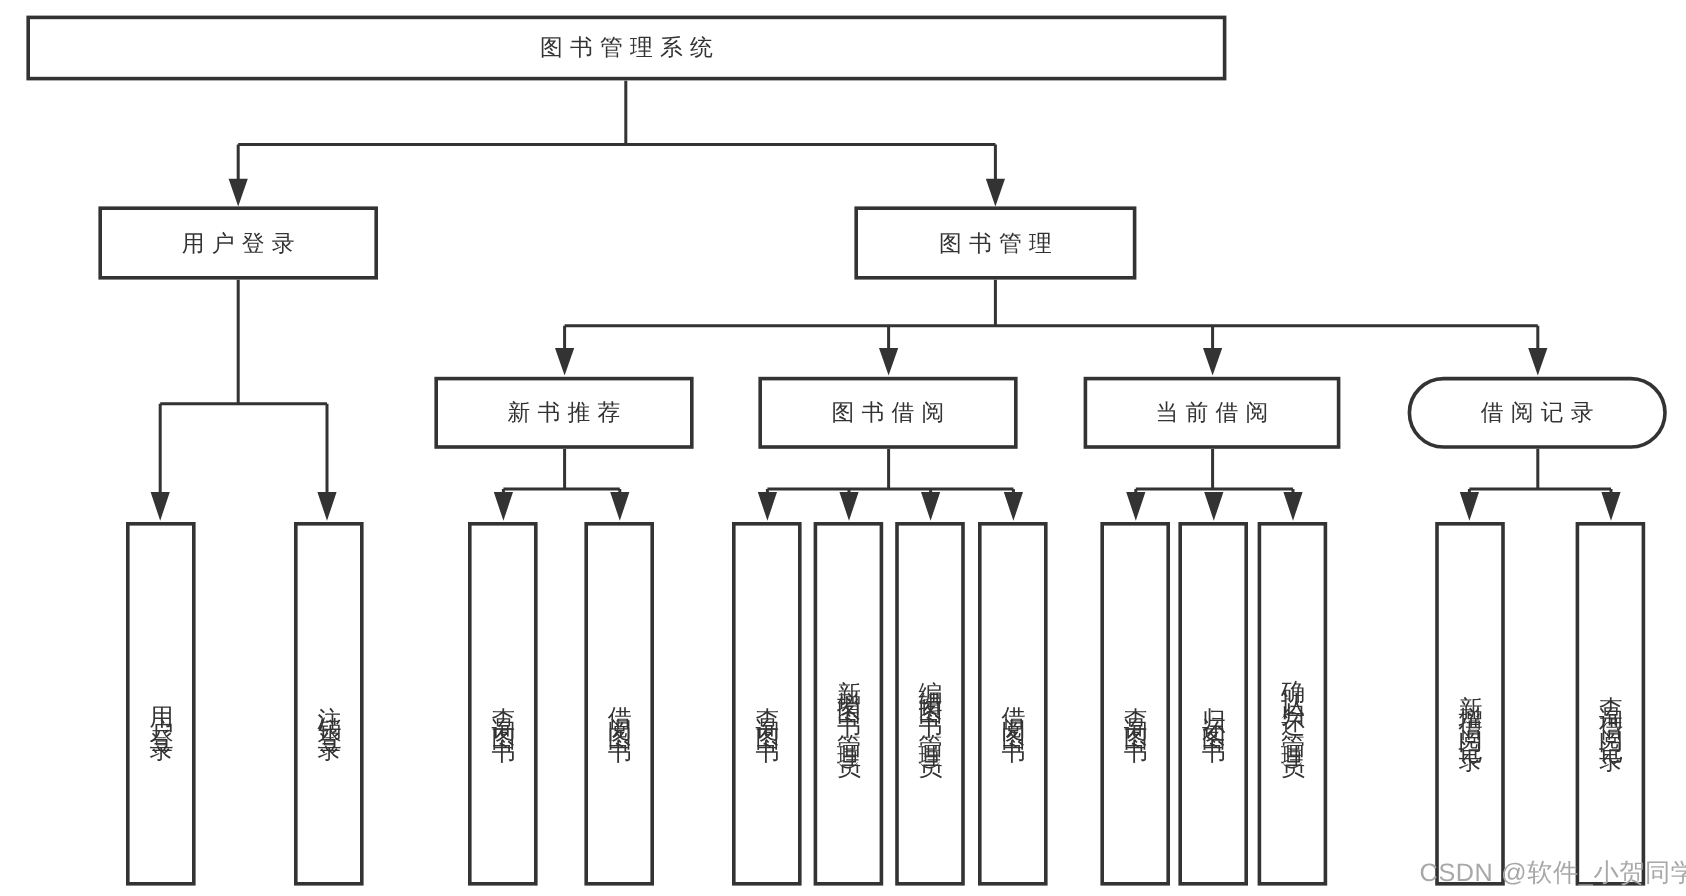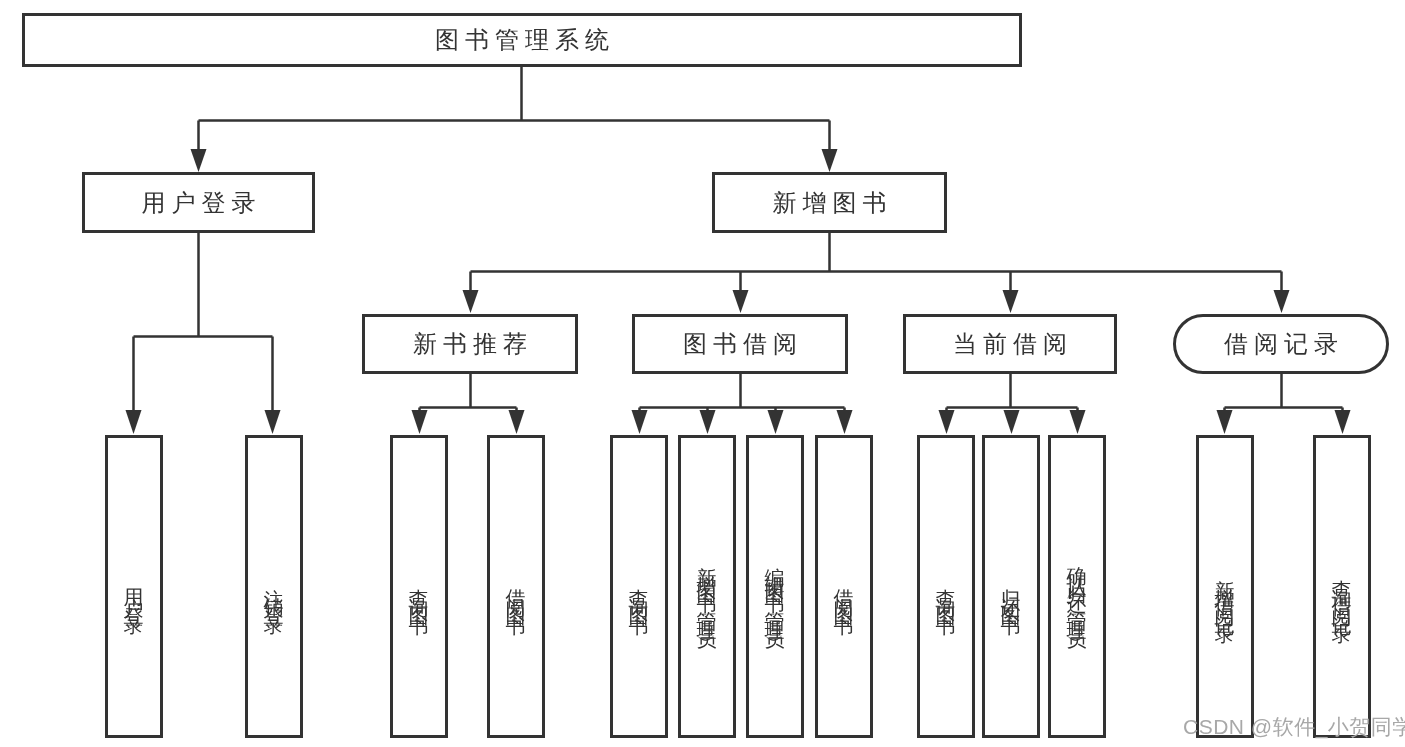--- a/index.html
+++ b/index.html
@@ -28,21 +28,21 @@
   .box {
     position: absolute;
     box-sizing: border-box;
     background: var(--background);
     border: 3px solid var(--line);
     display: flex;
     align-items: center;
     justify-content: center;
     color: var(--text);
   }
-  .hbox { font-size: 24px; letter-spacing: 6px; white-space: nowrap; }
+  .hbox { font-size: 19px; letter-spacing: 6px; white-space: nowrap; }
   .hbox span { padding-left: 6px; } 
   .vbox {
     writing-mode: vertical-rl;
     text-orientation: mixed;
     font-size: 20px;
   }
   .vbox span { letter-spacing: 9px; padding-top: 9px; line-height: 1; }
   .watermark {
     position: absolute;
     left: 1183px;
@@ -110,21 +110,21 @@
   </svg>
 
   <div class="box hbox" style="left:22px; top:13px; width:1000px; height:54px;">
     <span>图书管理系统</span>
   </div>
 
   <div class="box hbox" style="left:82px; top:172px; width:233px; height:61px;">
     <span>用户登录</span>
   </div>
   <div class="box hbox" style="left:712px; top:172px; width:235px; height:61px;">
-    <span>新增图书</span>
+    <span>图书管理</span>
   </div>
 
   <div class="box hbox" style="left:362px; top:314px; width:216px; height:60px;">
     <span>新书推荐</span>
   </div>
   <div class="box hbox" style="left:903px; top:314px; width:214px; height:60px;">
     <span>当前借阅</span>
   </div>
   <div class="box hbox" style="left:632px; top:314px; width:216px; height:60px;">
     <span>图书借阅</span>

